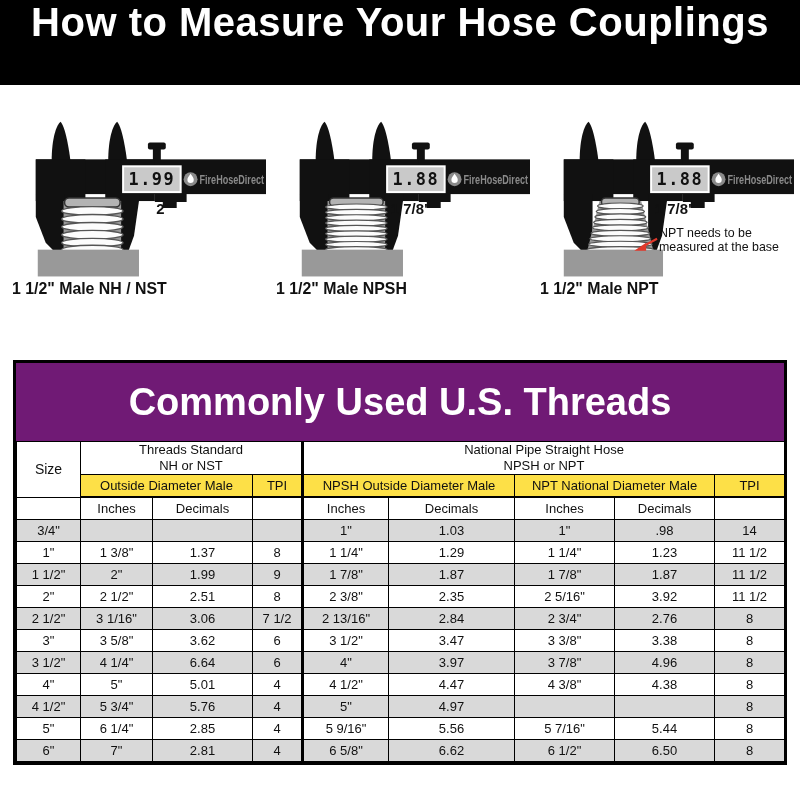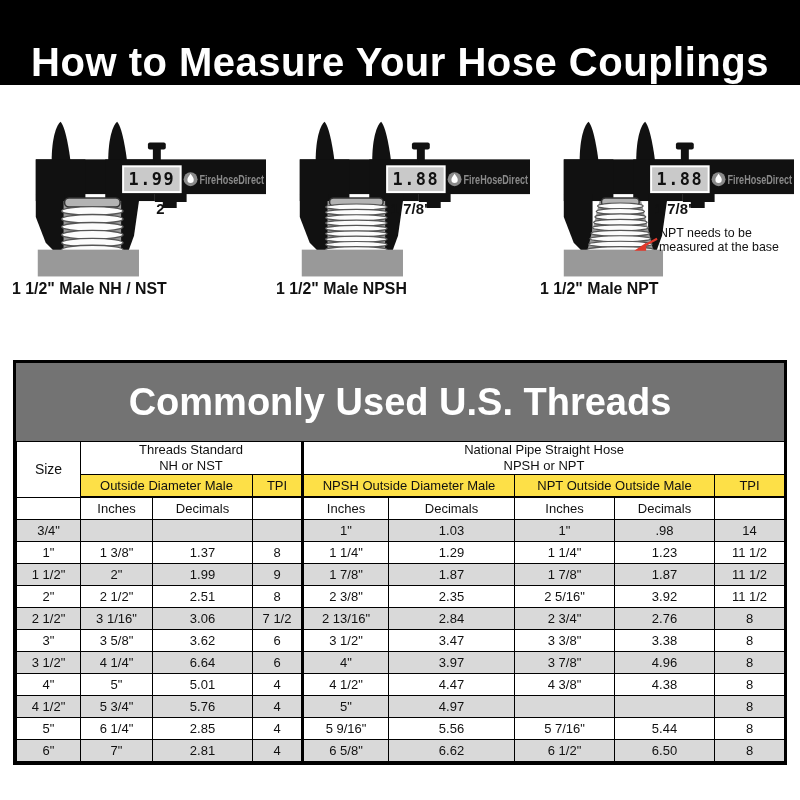--- a/index.html
+++ b/index.html
@@ -2,41 +2,41 @@
 <html><head>
 <meta charset="utf-8">
 <style>
   html,body { margin:0; padding:0; background:#fff; }
   .page {
     width:800px; height:800px; background:#fff; overflow:hidden;
     font-family:"Liberation Sans", sans-serif; color:#111;
   }
   
   .banner {
-    height:85px; background:#000; display:flex; align-items:flex-end; justify-content:center;
+    height:85px; background:#000; display:flex; align-items:flex-start; justify-content:center;
   }
   .banner h1 {
     margin:0; color:#fff; font-size:40px; font-weight:bold; letter-spacing:0.5px; white-space:nowrap;
   }
   
   .figures {
     display:flex; gap:6px; padding:24px 0 0 8px;
   }
   .caliper { flex:0 0 auto; }
   .lcd    { font-family:"DejaVu Sans Mono", monospace; font-weight:bold; font-size:17px; letter-spacing:1.5px; fill:#111; }
   .brand  { font-family:"Liberation Sans", sans-serif; font-weight:bold; font-size:13px; }
   .mlabel { font-family:"Liberation Sans", sans-serif; font-weight:bold; font-size:15px; fill:#111; }
   .caption{ font-family:"Liberation Sans", sans-serif; font-weight:bold; font-size:16px; fill:#111; }
   .note   { font-family:"Liberation Sans", sans-serif; font-size:12.5px; fill:#111; }
   
   .threads-block {
     width:768px; margin:56px 0 0 13px; border:3px solid #000; background:#fff;
   }
   .tbl-banner {
-    height:78px; background:#737373; display:flex; align-items:center; justify-content:center;
+    height:78px; background:#701a75; display:flex; align-items:center; justify-content:center;
   }
   .tbl-banner h2 { margin:0; color:#fff; font-size:38px; font-weight:bold; white-space:nowrap; }
   table.threads {
     width:100%; border-collapse:collapse; table-layout:fixed;
     font-size:13px; text-align:center;
   }
   table.threads th, table.threads td {
     border:1px solid #000; padding:0 2px; height:21px; font-weight:normal; overflow:hidden; white-space:nowrap;
   }
   th.grp { height:42px; line-height:16px; }
@@ -207,21 +207,21 @@
           </th>
           <th class="grp sec" colspan="5">
             <div>National Pipe Straight Hose</div>
             <div>NPSH or NPT</div>
           </th>
         </tr>
         <tr class="gray-head">
           <th colspan="2">Outside Diameter Male</th>
           <th>TPI</th>
           <th class="sec" colspan="2">NPSH Outside Diameter Male</th>
-          <th colspan="2">NPT Outside Outside Male</th>
+          <th colspan="2">NPT National Diameter Male</th>
           <th>TPI</th>
         </tr>
         <tr>
           <th></th>
           <th>Inches</th>
           <th>Decimals</th>
           <th></th>
           <th class="sec">Inches</th>
           <th>Decimals</th>
           <th>Inches</th>

